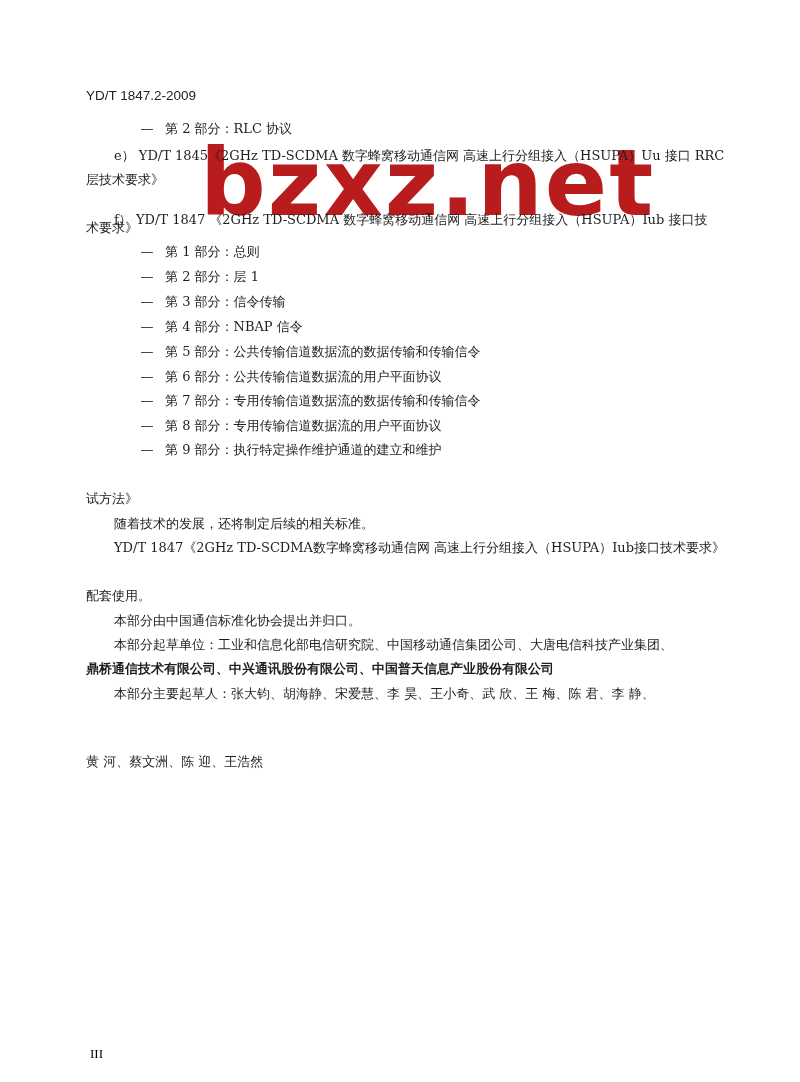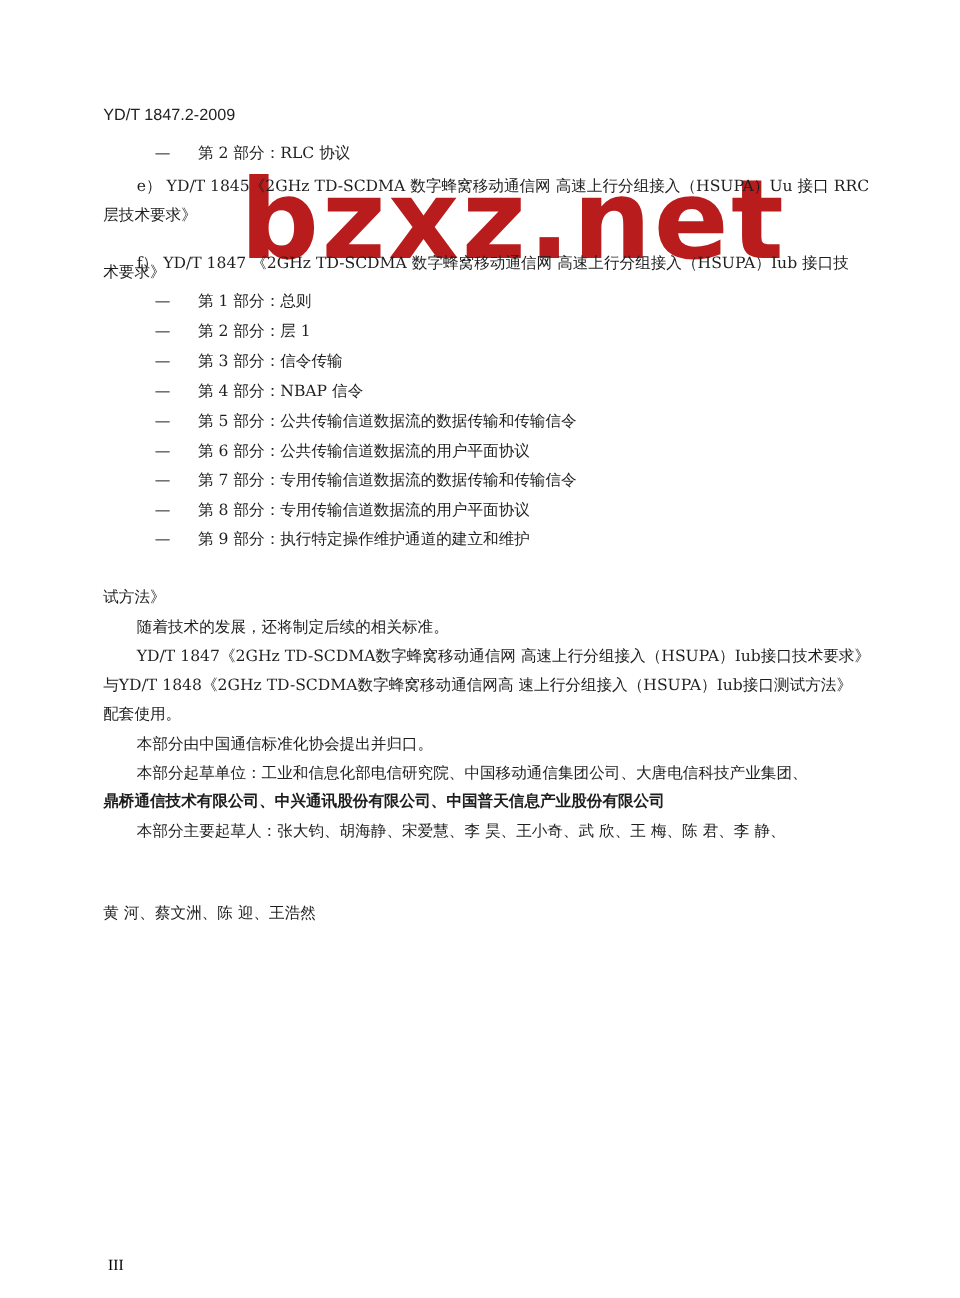--- a/index.html
+++ b/index.html
@@ -5,21 +5,21 @@
   html, body { margin:0; padding:0; }
   body {
     width:800px; height:1082px; background:#ffffff; position:relative; overflow:hidden;
     font-family: "DejaVu Serif", "Liberation Serif", serif; color:#1e1e1e;
   }
   .watermark {
     position:absolute; left:200px; top:138px; font-family:"DejaVu Sans","Liberation Sans",sans-serif;
     font-weight:bold; font-size:92px; color:#b91c1c; letter-spacing:2px; line-height:1; z-index:0;
     white-space:nowrap;
   }
-  .page { position:absolute; left:0; top:0; width:800px; height:807px; z-index:1; }
+  .page { position:absolute; left:0; top:0; width:800px; height:807px; z-index:1;text-align:center; }
   .std-code {
     position:absolute; left:86px; top:88px; font-family:"Liberation Sans","DejaVu Sans",sans-serif;
     font-size:13.5px; color:#222;
   }
   .line { position:absolute; font-size:13px; white-space:nowrap; line-height:18px; }
   .dash-item { left:118px;margin-left:11px; }
   .dash-item .dash { display:inline-block; width:36px; }
   .para { left:114px; }
   .cont { left:86px; }
   .page-num {
@@ -71,21 +71,20 @@
   </div>
   <div class="line dash-item" style="top:441px;">
     <span class="dash">—</span><span>第 9 部分：执行特定操作维护通道的建立和维护</span>
   </div>
 
   <div class="line cont" style="top:490px;">试方法》</div>
 
   <div class="line para" style="top:515px;">随着技术的发展，还将制定后续的相关标准。</div>
 
   <div class="line para" style="top:539px;">YD/T 1847《2GHz TD-SCDMA数字蜂窝移动通信网  高速上行分组接入（HSUPA）Iub接口技术要求》</div>
-  <div class="line cont" style="top:563px;">与YD/T 1848《2GHz TD-SCDMA数字蜂窝移动通信网高  速上行分组接入（HSUPA）Iub接口测试方法》</div>
   <div class="line cont" style="top:587px;">配套使用。</div>
 
   <div class="line para" style="top:612px;">本部分由中国通信标准化协会提出并归口。</div>
 
   <div class="line para" style="top:636px;">本部分起草单位：工业和信息化部电信研究院、中国移动通信集团公司、大唐电信科技产业集团、</div>
   <div class="line cont" style="top:660px;font-weight:bold;">鼎桥通信技术有限公司、中兴通讯股份有限公司、中国普天信息产业股份有限公司</div>
 
   <div class="line para" style="top:685px;">本部分主要起草人：张大钧、胡海静、宋爱慧、李  昊、王小奇、武  欣、王  梅、陈  君、李  静、</div>
   <div class="line cont" style="top:709px;margin-top:44px;">黄  河、蔡文洲、陈  迎、王浩然</div>
 

